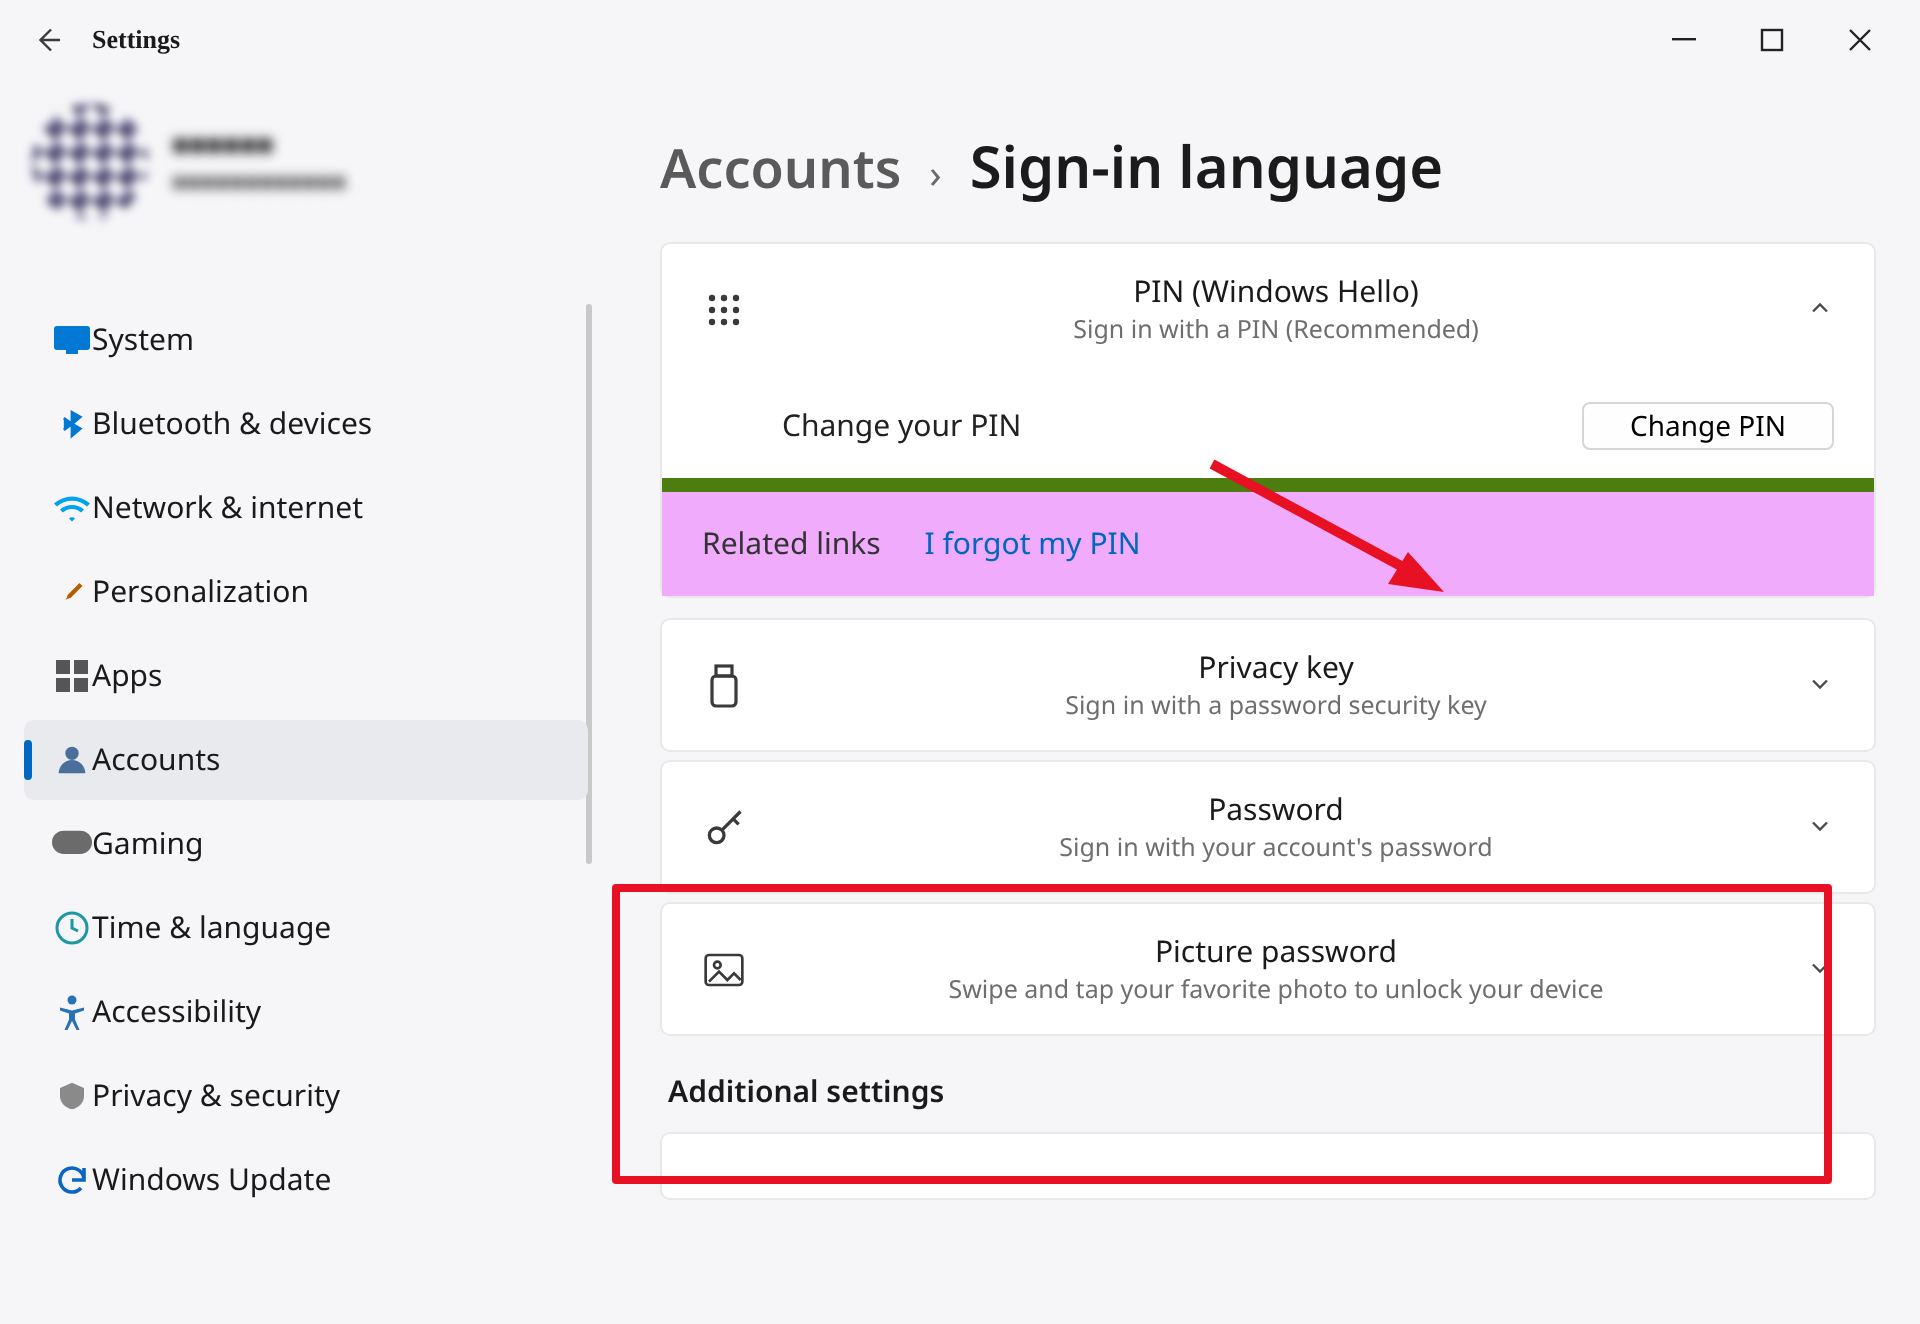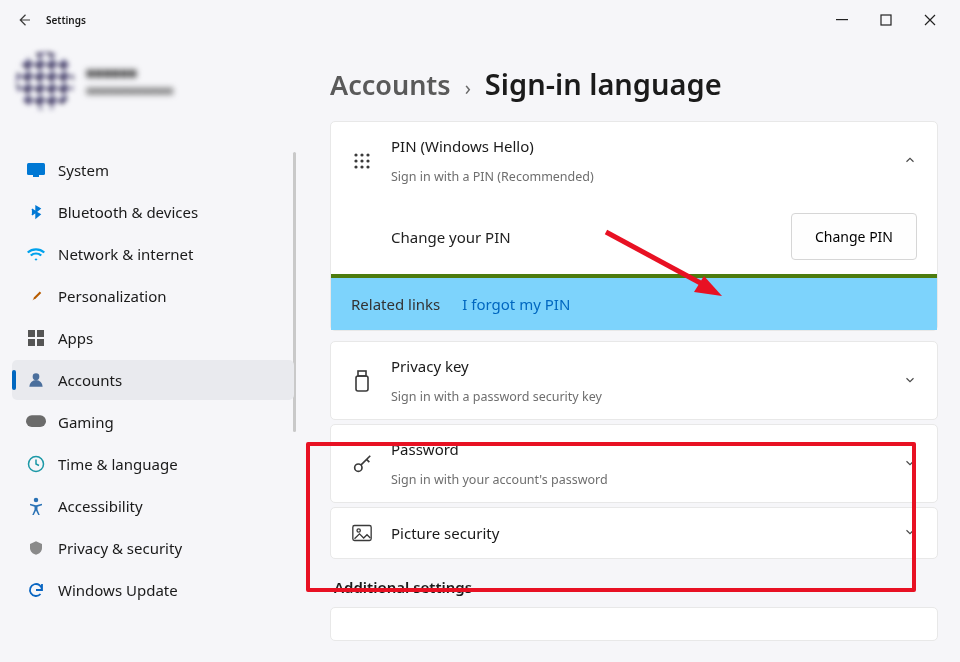--- a/index.html
+++ b/index.html
@@ -1,21 +1,21 @@
 <!DOCTYPE html>
 <html><head>
 <meta charset="utf-8">
 <style>
   * { margin: 0; padding: 0; box-sizing: border-box; font-family: "Segoe UI", system-ui, sans-serif; }
   body { background: #f6f6f9; width: 960px; height: 662px; overflow: hidden; color: #1a1a1a; }
 
   
   .titlebar { height: 40px; display: flex; align-items: center; padding: 0 8px; }
   .tb-back { width: 32px; height: 32px; display: flex; align-items: center; justify-content: center; border-radius: 4px; cursor: pointer; }
-  .tb-title { font-size: 10px; margin-left: 6px; font-weight: 600; }
+  .tb-title { font-size: 13px; margin-left: 6px; font-weight: 600; font-family: Liberation Serif, serif; }
   .tb-spacer { flex: 1; }
   .tb-btn { width: 44px; height: 40px; display: flex; align-items: center; justify-content: center; cursor: pointer; }
 
   
   .app { display: flex; height: 622px; }
   .sidebar { width: 306px; padding: 8px 12px 8px 12px; position: relative; }
   .content { flex: 1; padding: 20px 22px 0 24px; position: relative; overflow: hidden; }
 
   
   .user { display: flex; align-items: center; gap: 12px; padding: 4px 6px 18px 4px; }
@@ -30,42 +30,42 @@
   .user-email { font-size: 12px; color: #555; }
 
   
   .search { position: relative; }
   .search input { width: 100%; height: 34px; border: 1px solid #d9d9d9; border-bottom: 1.5px solid #7a7a7a; border-radius: 5px; padding: 0 36px 0 12px; font-size: 14px; background: #fff; outline: none; }
   .search-icon { position: absolute; right: 12px; top: 7px; color: #4b4b4b; }
 
   
   .nav { margin-top: 22px; position: relative; }
   .scroll-vis { position: absolute; right: -2px; top: 2px; width: 3px; height: 280px; background: #c9c9c9; border-radius: 2px; }
-  .nav-item { display: flex; align-items: center; gap: 12px; height: 40px; padding: 0 10px 0 14px; border-radius: 5px; font-size: 15px; cursor: pointer; position: relative; margin-bottom: 2px;}
+  .nav-item { display: flex; align-items: center; gap: 0; height: 40px; padding: 0 10px 0 14px; border-radius: 5px; font-size: 15px; cursor: pointer; position: relative; margin-bottom: 2px;}
   .nav-item.selected { background: #e9eaee; }
   .nav-item.selected::before { content:""; position:absolute; left:0; top:10px; width:3.5px; height:20px; background:#0067c0; border-radius:3px; }
   .nav-ico { width: 20px; height: 20px; display: flex; align-items: center; justify-content: center; }
 
   
   .crumb { display: flex; align-items: baseline; gap: 14px; margin: 4px 0 18px 0; }
   .crumb-a { font-size: 27px; color: #5a5a5a; font-weight: 600; }
   .crumb-s { font-size: 20px; color: #6a6a6a; }
   .crumb-b { font-size: 29px; color: #1b1b1b; font-weight: 600; }
 
   
   .card { background: #fff; border: 1px solid #e8e8e8; border-radius: 5px; margin-bottom: 4px; }
-  .card-row { display: flex; align-items: center; padding: 14px 20px; gap: 18px; }
+  .card-row { display: flex; align-items: center; padding: 14px 20px; gap: 18px; text-align: center; }
   .card-ico { width: 22px; display:flex; justify-content:center; color:#3a3a3a; flex-shrink:0;}
   .card-txt { flex: 1; }
   .card-title { font-size: 15px; color: #1a1a1a; }
-  .card-sub { font-size: 12.5px; color: #6e6e6e; margin-top: 12px; }
+  .card-sub { font-size: 12.5px; color: #6e6e6e; margin-top: 0; }
   .chev { color: #4a4a4a; flex-shrink:0;}
   .sub-row { display: flex; align-items: center; padding: 14px 20px 14px 60px; }
   .sub-label { flex: 1; font-size: 15px; color: #222; }
-  .btn { background: #fefefe; border: 1px solid #d6d6d6; border-radius: 4px; height: 47px; min-width: 126px; font-size: 14px; cursor: pointer; }
+  .btn { background: #fefefe; border: 1px solid #d6d6d6; border-radius: 4px; height: 24px; min-width: 126px; font-size: 14px; cursor: pointer; }
   .rel-row { display:flex; align-items:center; gap:22px; padding: 16px 20px; font-size:15px;}
   .rel-label { color:#333; }
   .rel-link { color:#0067c0; cursor:pointer; }
 
   .section-title { font-size: 15px; font-weight: 600; margin: 18px 0 10px 4px; }
 
   .toggle-row { display:flex; align-items:center; padding: 16px 20px; gap: 14px; }
 
   
   .red-box { position:absolute; border: 4px solid #e81123; border-radius: 2px; pointer-events:none; }
@@ -252,21 +252,21 @@
         <span class="chev">
           <svg width="14" height="14" viewBox="0 0 24 24" fill="none" stroke="#4a4a4a" stroke-width="2">
               <path d="M6 15l6-6 6 6"></path>
             </svg>
         </span>
       </div>
       <div class="sub-row">
         <div class="sub-label">Change your PIN</div>
         <button class="btn">Change PIN</button>
       </div>
-      <div class="rel-row" style="border-top:4px solid #4d7c0f; background:#7dd3fc;">
+      <div class="rel-row" style="border-top:7px solid #4d7c0f; background:#f0abfc;">
         <span class="rel-label">Related links</span>
         <span class="rel-link">I forgot my PIN</span>
       </div>
     </div>
 
     <div style="height:6px;"></div>
 
     <div class="card">
       <div class="card-row">
         <span class="card-ico">
@@ -306,21 +306,22 @@
     <div class="card">
       <div class="card-row">
         <span class="card-ico">
           <svg width="20" height="18" viewBox="0 0 24 20" fill="none" stroke="#3a3a3a" stroke-width="1.6">
               <rect x="1" y="1" width="22" height="18" rx="2"></rect>
               <circle cx="8" cy="7" r="2"></circle>
               <path d="M3 17l6-6 5 5 4-4 4 4"></path>
             </svg>
         </span>
         <div class="card-txt">
-          <div class="card-title">Picture security</div>
+          <div class="card-title">Picture password</div>
+          <div class="card-sub">Swipe and tap your favorite photo to unlock your device</div>
         </div>
         <span class="chev"><svg width="14" height="14" viewBox="0 0 24 24" fill="none" stroke="#4a4a4a" stroke-width="2">
               <path d="M6 9l6 6 6-6"></path>
             </svg></span>
       </div>
     </div>
 
     <div class="section-title">Additional settings</div>
 
     <div class="card">

